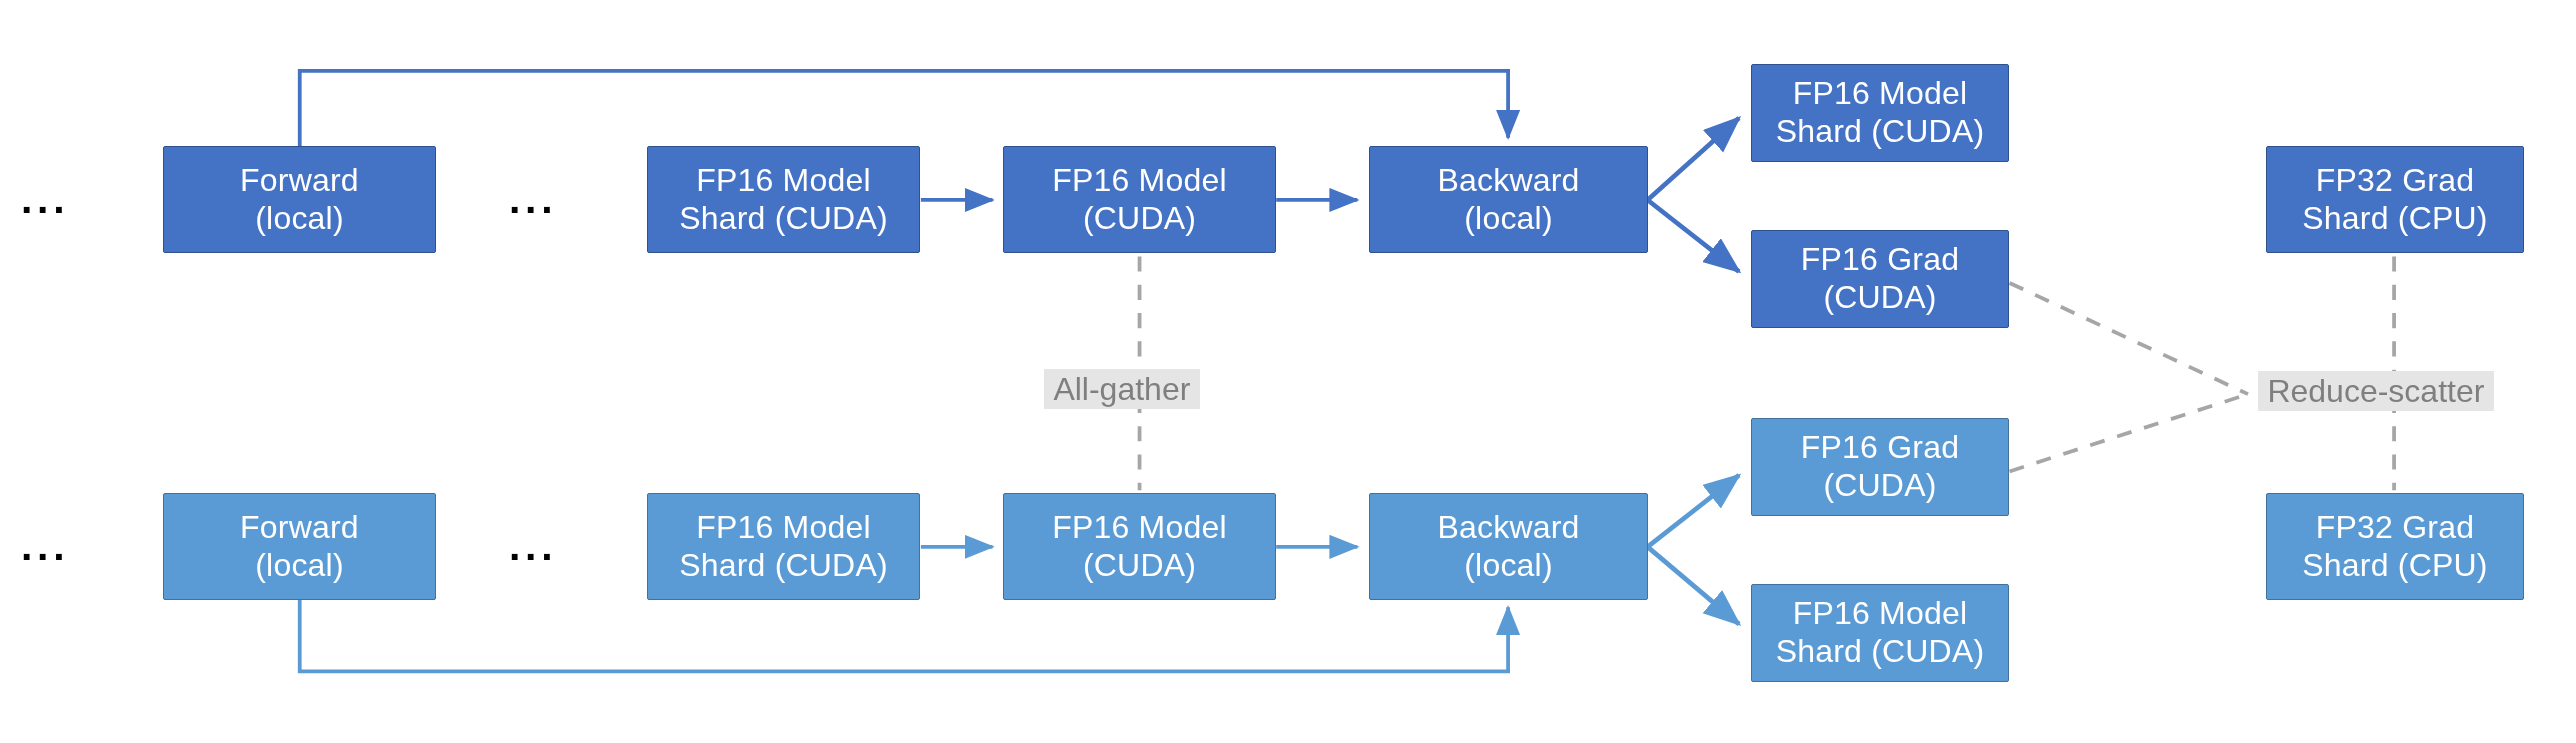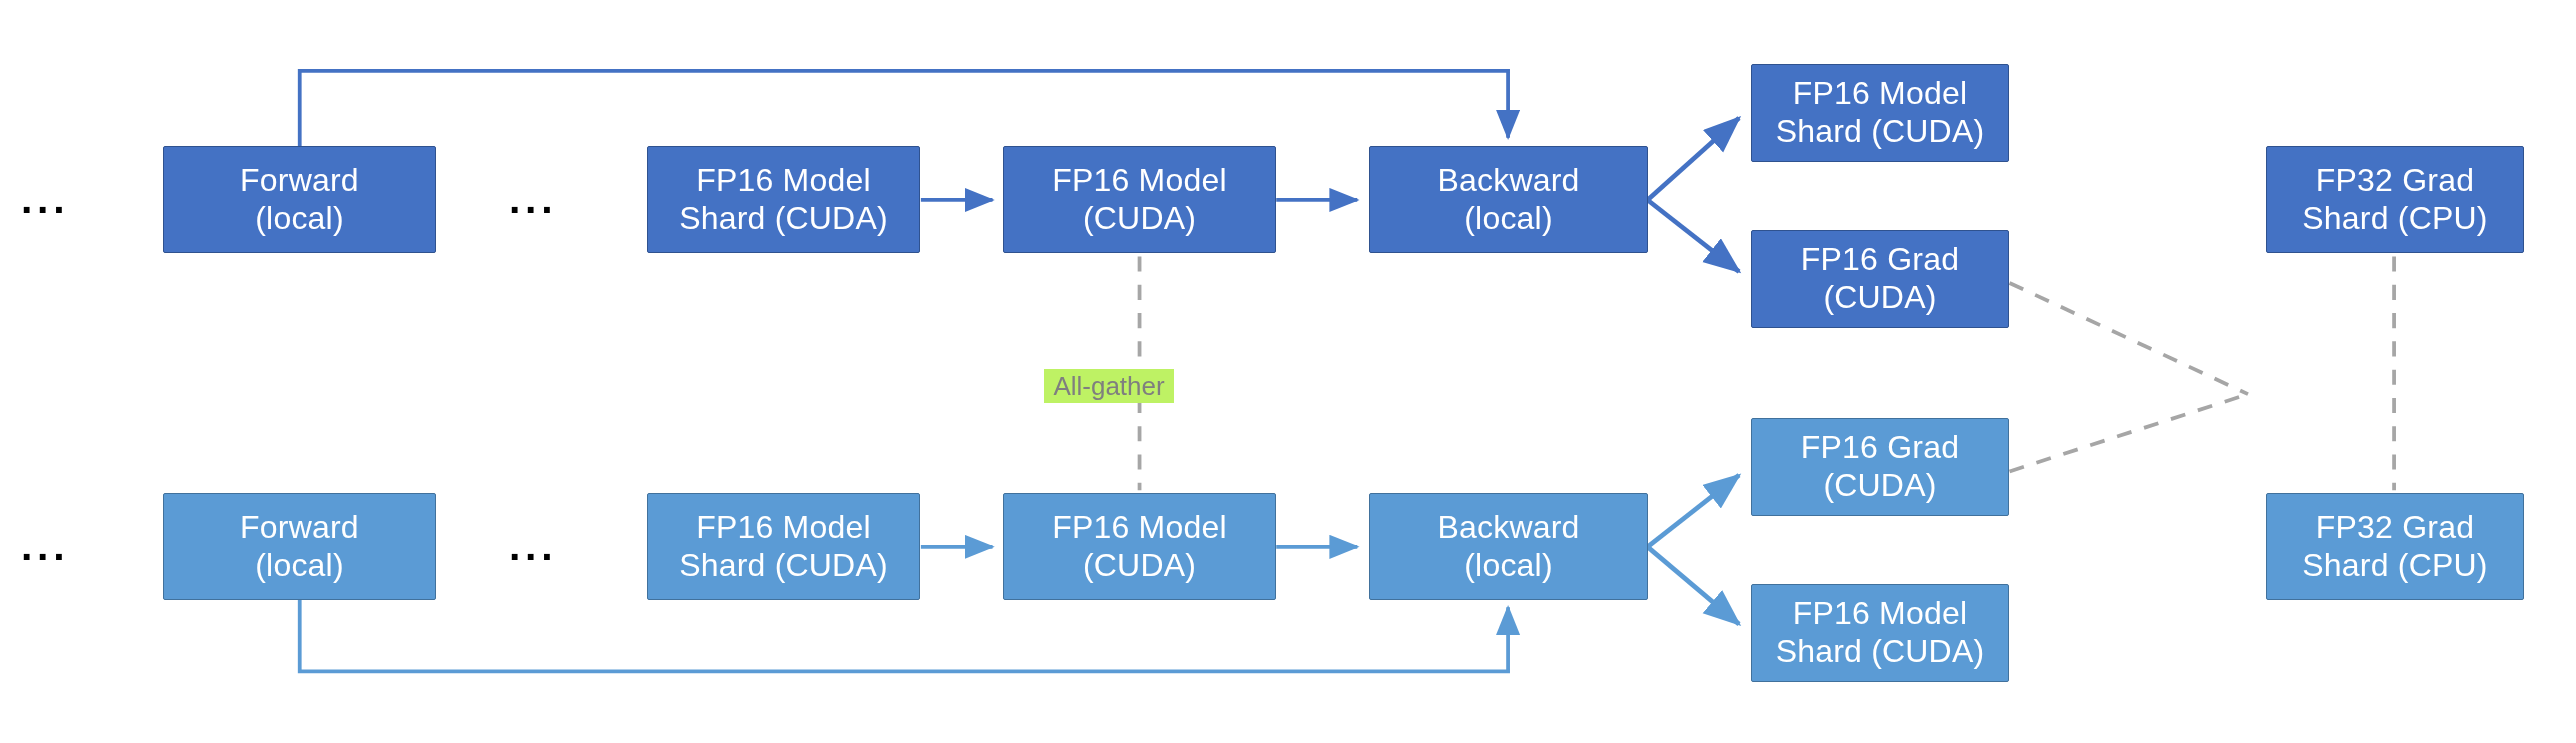--- a/index.html
+++ b/index.html
@@ -55,25 +55,25 @@
     color: #000000;
     font-size: 41px;
     line-height: 1;
     letter-spacing: 4.7px;
     font-weight: 700;
     z-index: 3;
   }
   .comm-label {
     position: absolute;
     color: #7F7F7F;
-    font-size: 26px;
+    font-size: 32px;
     line-height: 1;
     white-space: nowrap;
     z-index: 4;
-    background: #bef264;
+    background: #e5e5e5;
     padding: 3.8px 9.4px;
   }
 </style>
 </head>
 <body>
 
 <div id="stage">
 
   <svg id="edges" viewBox="0 0 2733 789" width="2576" height="744" xmlns="http://www.w3.org/2000/svg">
     <defs>
@@ -155,15 +155,16 @@
 (CUDA)</div>
 
   <div class="node light" style="left:1751px; top:584px; width:258px; height:98px;">FP16 Model
 Shard (CUDA)</div>
 
   <div class="node light" style="left:2266px; top:493px; width:258px; height:107px;">FP32 Grad
 Shard (CPU)</div>
 
   <div class="comm-label" style="left:1044px; top:369px;">All-gather</div>
 
+  <div class="comm-label" style="left:2258px; top:371px;">Reduce-scatter</div>
 
 </div>
 
 
 </body></html>

